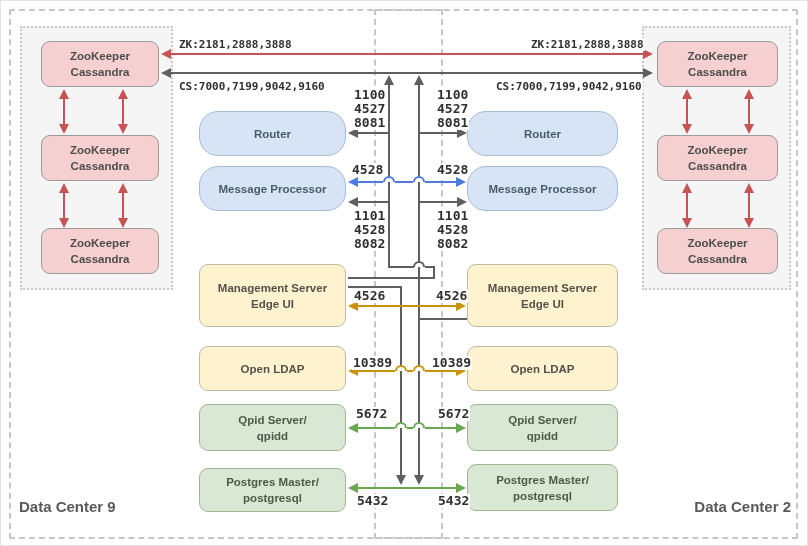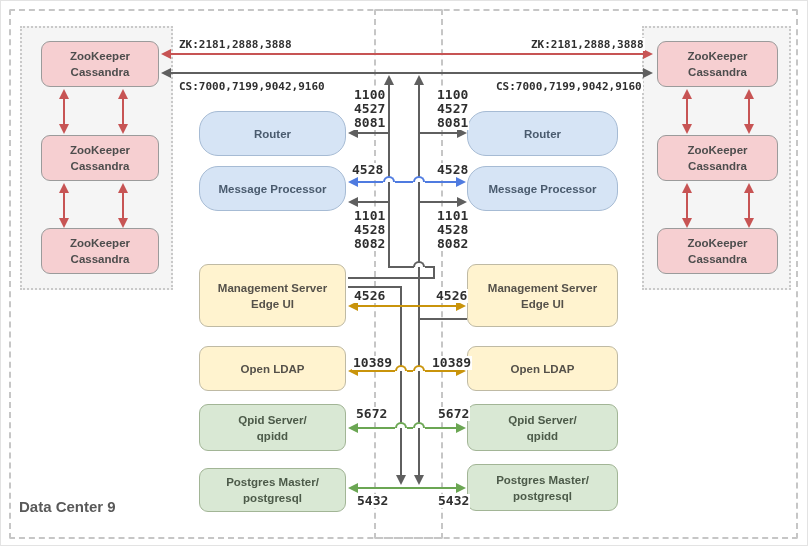--- a/index.html
+++ b/index.html
@@ -199,14 +199,15 @@
   <div class="plabel" style="left:352px;top:288px">4526</div>
   <div class="plabel" style="left:434px;top:288px">4526</div>
   <div class="plabel" style="left:351px;top:355px">10389</div>
   <div class="plabel" style="left:430px;top:355px">10389</div>
   <div class="plabel" style="left:354px;top:406px">5672</div>
   <div class="plabel" style="left:436px;top:406px">5672</div>
   <div class="plabel" style="left:355px;top:493px">5432</div>
   <div class="plabel" style="left:436px;top:493px">5432</div>
 
   <div class="dclabel" style="left:18px;top:497px">Data Center 9</div>
+  <div class="dclabel" style="left:620px;top:497px;width:170px;text-align:right">Data Center 2</div>
 
 </div>
 
 </body></html>

